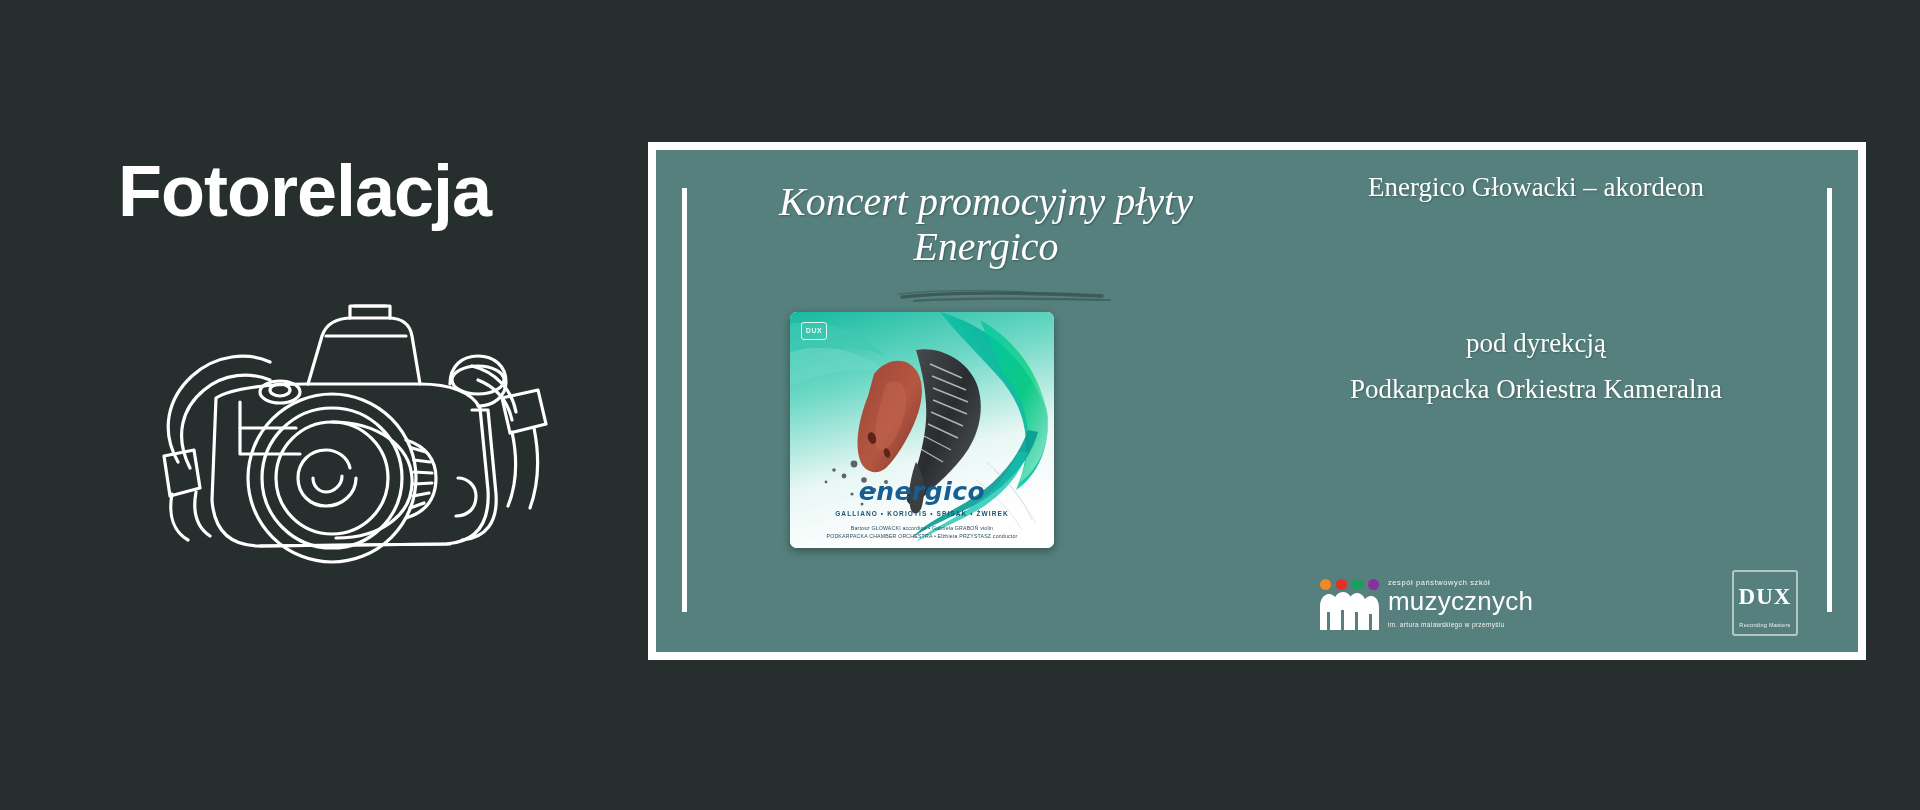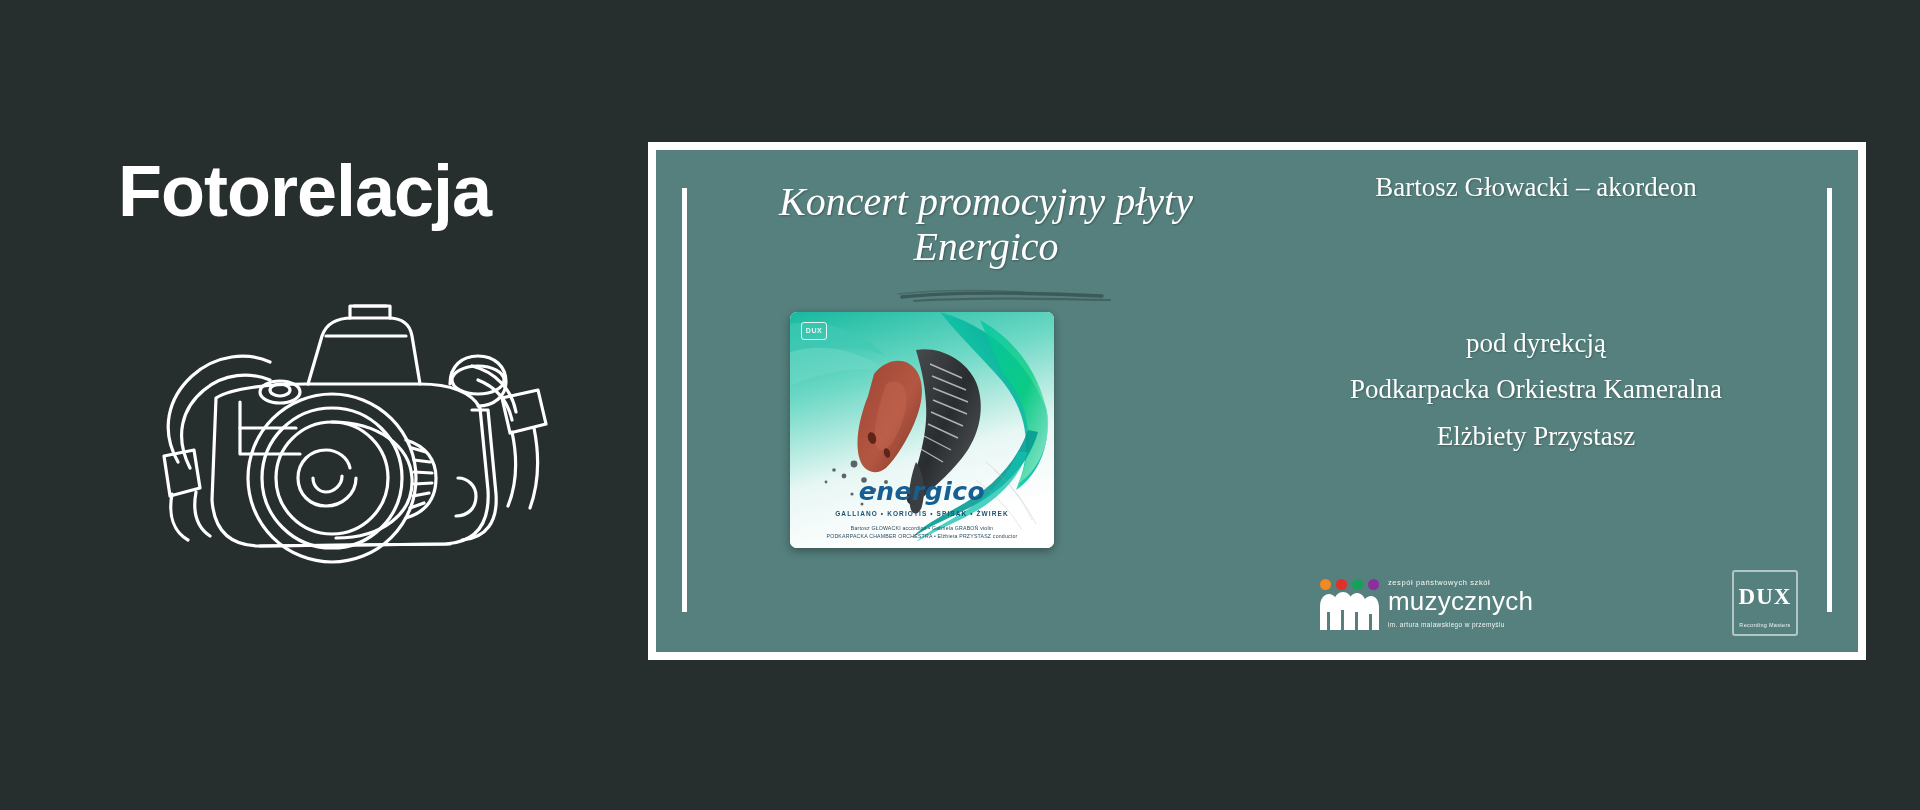--- a/index.html
+++ b/index.html
@@ -397,27 +397,26 @@
 
         <div class="album-sub">GALLIANO  •  KORIOTIS  •  SPISAK  •  ŻWIREK</div>
 
         <div class="album-credits">
           <span>Bartosz GŁOWACKI accordion    •    Gabriela GRABOŃ violin</span>
           <span>PODKARPACKA CHAMBER ORCHESTRA  •  Elżbieta PRZYSTASZ conductor</span>
         </div>
       </div>
 
       <div class="credits-block">
-        <div class="perf">Bartosz Głowacki – akordeon</div>
+        <div class="perf">Energico Głowacki – akordeon</div>
       </div>
 
       <div class="ensemble-block">
         <div>pod dyrekcją</div>
         <div>Podkarpacka Orkiestra Kameralna</div>
-        <div>Elżbiety Przystasz</div>
       </div>
 
       <div class="logo-row">
 
         <div class="logo-zpsm">
           <div class="zpsm-dots">
             <i style="background:#f08a26"></i>
             <i style="background:#e03027"></i>
             <i style="background:#16a05a"></i>
             <i style="background:#8a2f9e"></i>

